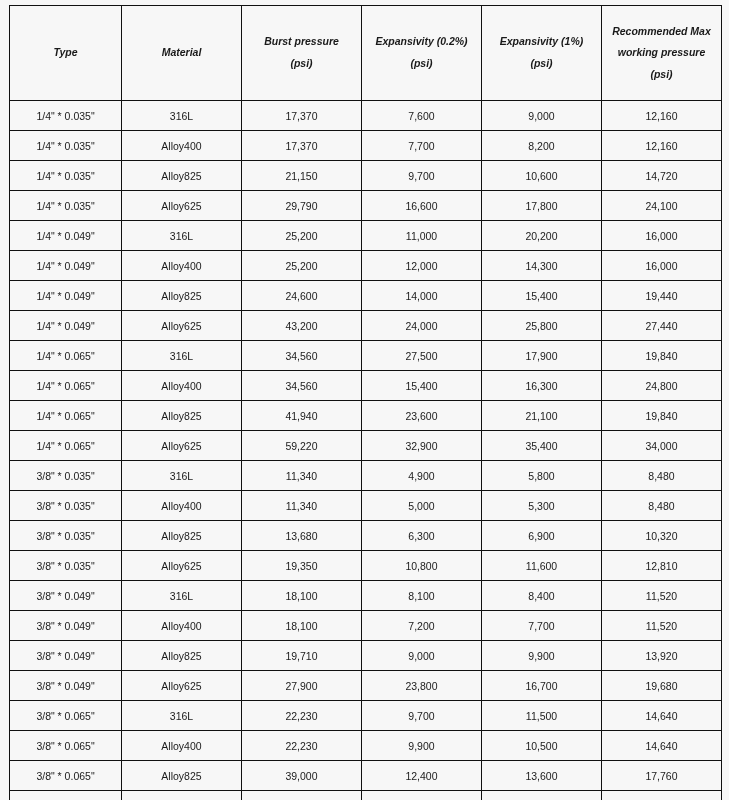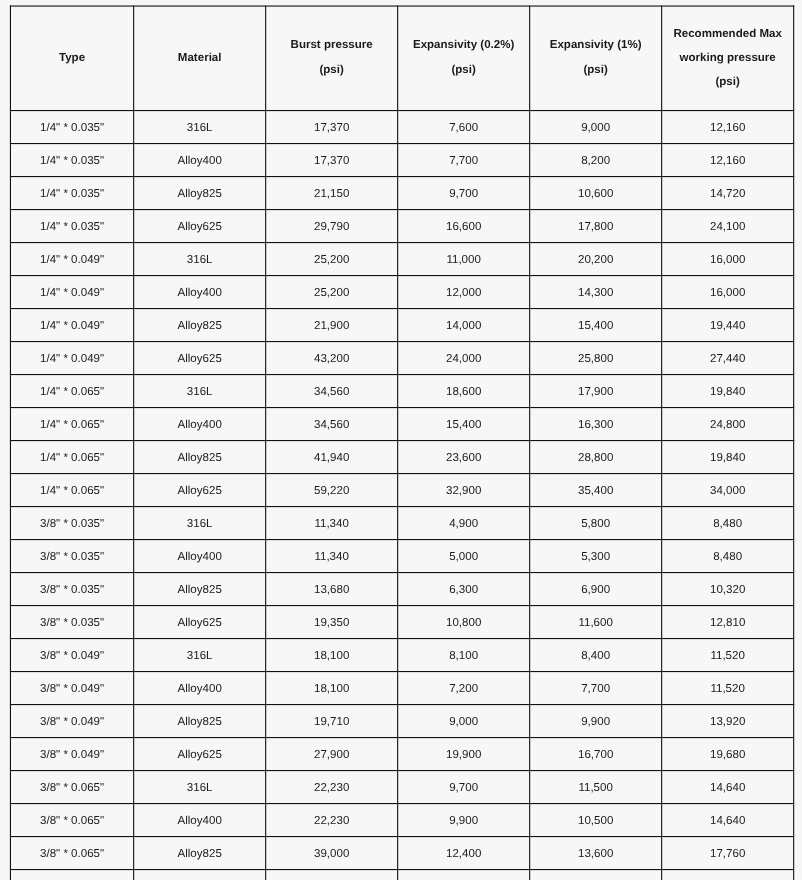--- a/index.html
+++ b/index.html
@@ -33,20 +33,21 @@
     vertical-align: middle;
     font-size: 10.5px;
     color: #1a1a1a;
     padding: 0 2px;
     background: #f7f7f7;
   }
   table.spec-table thead th {
     height: 94px;
     font-weight: bold;
     line-height: 2.05;
+    font-style: italic;
   }
   table.spec-table tbody td {
     height: 29px;
     font-weight: normal;
   }
   col.c-type      { width: 112px; }
   col.c-material  { width: 120px; }
   col.c-burst     { width: 120px; }
   col.c-exp02     { width: 120px; }
   col.c-exp1      { width: 120px; }
@@ -138,55 +139,55 @@
           <td>1/4" * 0.049"</td>
           <td>Alloy400</td>
           <td>25,200</td>
           <td>12,000</td>
           <td>14,300</td>
           <td>16,000</td>
         </tr>
         <tr>
           <td>1/4" * 0.049"</td>
           <td>Alloy825</td>
-          <td>21,900</td>
+          <td>24,600</td>
           <td>14,000</td>
           <td>15,400</td>
           <td>19,440</td>
         </tr>
         <tr>
           <td>1/4" * 0.049"</td>
           <td>Alloy625</td>
           <td>43,200</td>
           <td>24,000</td>
           <td>25,800</td>
           <td>27,440</td>
         </tr>
         <tr>
           <td>1/4" * 0.065"</td>
           <td>316L</td>
           <td>34,560</td>
-          <td>18,600</td>
+          <td>27,500</td>
           <td>17,900</td>
           <td>19,840</td>
         </tr>
         <tr>
           <td>1/4" * 0.065"</td>
           <td>Alloy400</td>
           <td>34,560</td>
           <td>15,400</td>
           <td>16,300</td>
           <td>24,800</td>
         </tr>
         <tr>
           <td>1/4" * 0.065"</td>
           <td>Alloy825</td>
           <td>41,940</td>
           <td>23,600</td>
-          <td>28,800</td>
+          <td>21,100</td>
           <td>19,840</td>
         </tr>
         <tr>
           <td>1/4" * 0.065"</td>
           <td>Alloy625</td>
           <td>59,220</td>
           <td>32,900</td>
           <td>35,400</td>
           <td>34,000</td>
         </tr>
@@ -243,21 +244,21 @@
           <td>Alloy825</td>
           <td>19,710</td>
           <td>9,000</td>
           <td>9,900</td>
           <td>13,920</td>
         </tr>
         <tr>
           <td>3/8" * 0.049"</td>
           <td>Alloy625</td>
           <td>27,900</td>
-          <td>19,900</td>
+          <td>23,800</td>
           <td>16,700</td>
           <td>19,680</td>
         </tr>
         <tr>
           <td>3/8" * 0.065"</td>
           <td>316L</td>
           <td>22,230</td>
           <td>9,700</td>
           <td>11,500</td>
           <td>14,640</td>

